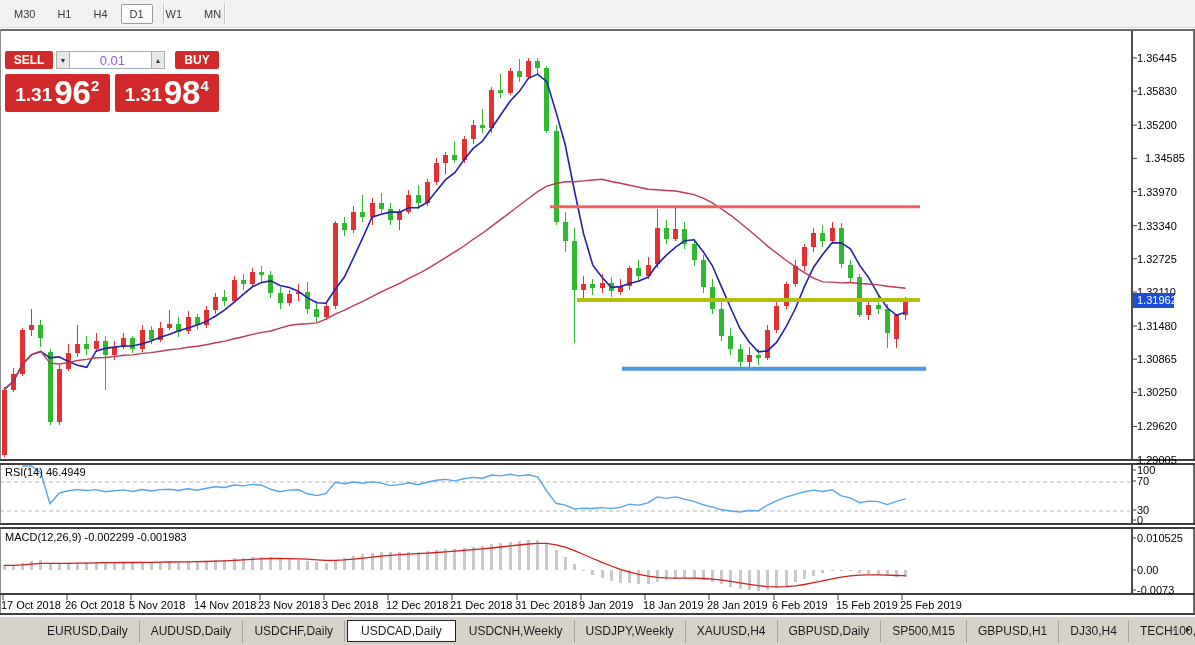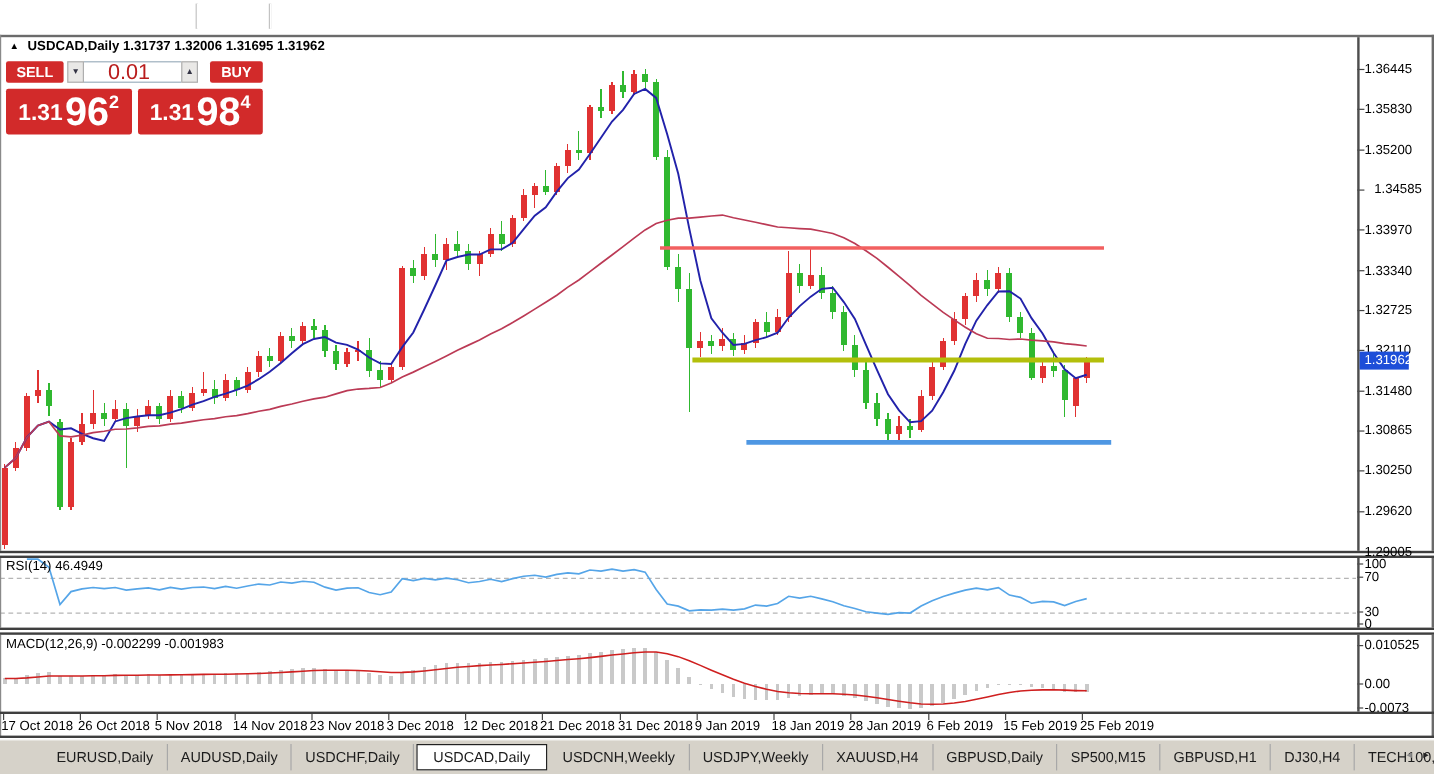--- a/index.html
+++ b/index.html
@@ -27,21 +27,21 @@
   
   .trade{position:absolute;left:5px;top:51px;width:214px;}
   .trow1{display:flex;align-items:stretch;height:18px;}
   .btn-red{background:#d22a2a;color:#fff;font-weight:bold;font-size:12px;display:flex;
            align-items:center;justify-content:center;border-radius:2px;}
   .sellb{width:48px;margin-right:3px;}
   .buyb{width:44px;margin-left:10px;}
   .spin{width:14px;background:#e9e8e6;border:1px solid #aeaeae;color:#334;font-size:7px;
         display:flex;align-items:center;justify-content:center;box-sizing:border-box;}
   .vol{flex:1;background:#fff;border:1px solid #9db0be;border-left:none;border-right:none;
-       font-size:18px;color:#b91c1c;display:flex;align-items:center;justify-content:flex-end;padding-right:26px;padding-left:12px;}
+       font-size:13px;color:#8b5cf6;display:flex;align-items:center;justify-content:flex-end;padding-right:26px;padding-left:12px;}
   .trow2{display:flex;margin-top:5px;height:38px;}
   .bigprice{flex:1;background:#d22a2a;color:#fff;border-radius:2px;display:flex;
             align-items:center;justify-content:center;}
   .bigprice.left{margin-right:5px;}
   .bp-sm{font-size:19px;font-weight:bold;align-self:flex-end;margin-bottom:6px;margin-right:2px;}
   .bp-bg{font-size:33px;font-weight:bold;line-height:34px;}
   .bp-sup{font-size:15px;font-weight:bold;align-self:flex-start;margin-top:3px;}
   
   .ind-label{position:absolute;left:5px;font-size:11px;color:#000;}
   
@@ -408,37 +408,42 @@
       <line x1="452" y1="595" x2="452" y2="600" stroke="#444" stroke-width="1"></line>
       <line x1="517" y1="595" x2="517" y2="600" stroke="#444" stroke-width="1"></line>
       <line x1="581" y1="595" x2="581" y2="600" stroke="#444" stroke-width="1"></line>
       <line x1="645" y1="595" x2="645" y2="600" stroke="#444" stroke-width="1"></line>
       <line x1="709" y1="595" x2="709" y2="600" stroke="#444" stroke-width="1"></line>
       <line x1="774" y1="595" x2="774" y2="600" stroke="#444" stroke-width="1"></line>
       <line x1="838" y1="595" x2="838" y2="600" stroke="#444" stroke-width="1"></line>
       <line x1="902" y1="595" x2="902" y2="600" stroke="#444" stroke-width="1"></line>
     </svg>
 
+  <div class="toolbar">
+    <div id="periods" style="display:flex;align-items:center;">
+        <div class="pbtn">M30</div>
+        <div class="pbtn">H1</div>
+        <div class="pbtn">H4</div>
+        <div class="pbtn active">D1</div>
+        <div class="pbtn">W1</div>
+        <div class="pbtn">MN</div>
+      </div>
+  </div>
   <div class="tsep" style="left:163px;"></div>
   <div class="tsep" style="left:224px;"></div>
 
   <div class="b-top"></div>
   <div class="b-left"></div>
   <div class="b-right"></div>
   <div class="b-axis"></div>
   <div class="sep" style="top:459px;"></div>
   <div class="sep" style="top:523px;"></div>
   <div class="sep-dates"></div>
   <div class="b-bottom"></div>
 
-  <div class="chart-title">
-    <span class="tri">▲</span>
-    <span>USDCAD,Daily</span>
-    <span>1.31737 1.32006 1.31695 1.31962</span>
-  </div>
 
   <div class="trade">
     <div class="trow1">
       <div class="btn-red sellb">SELL</div>
       <div class="spin">▼</div>
       <div class="vol">0.01</div>
       <div class="spin">▲</div>
       <div class="btn-red buyb">BUY</div>
     </div>
     <div class="trow2">

